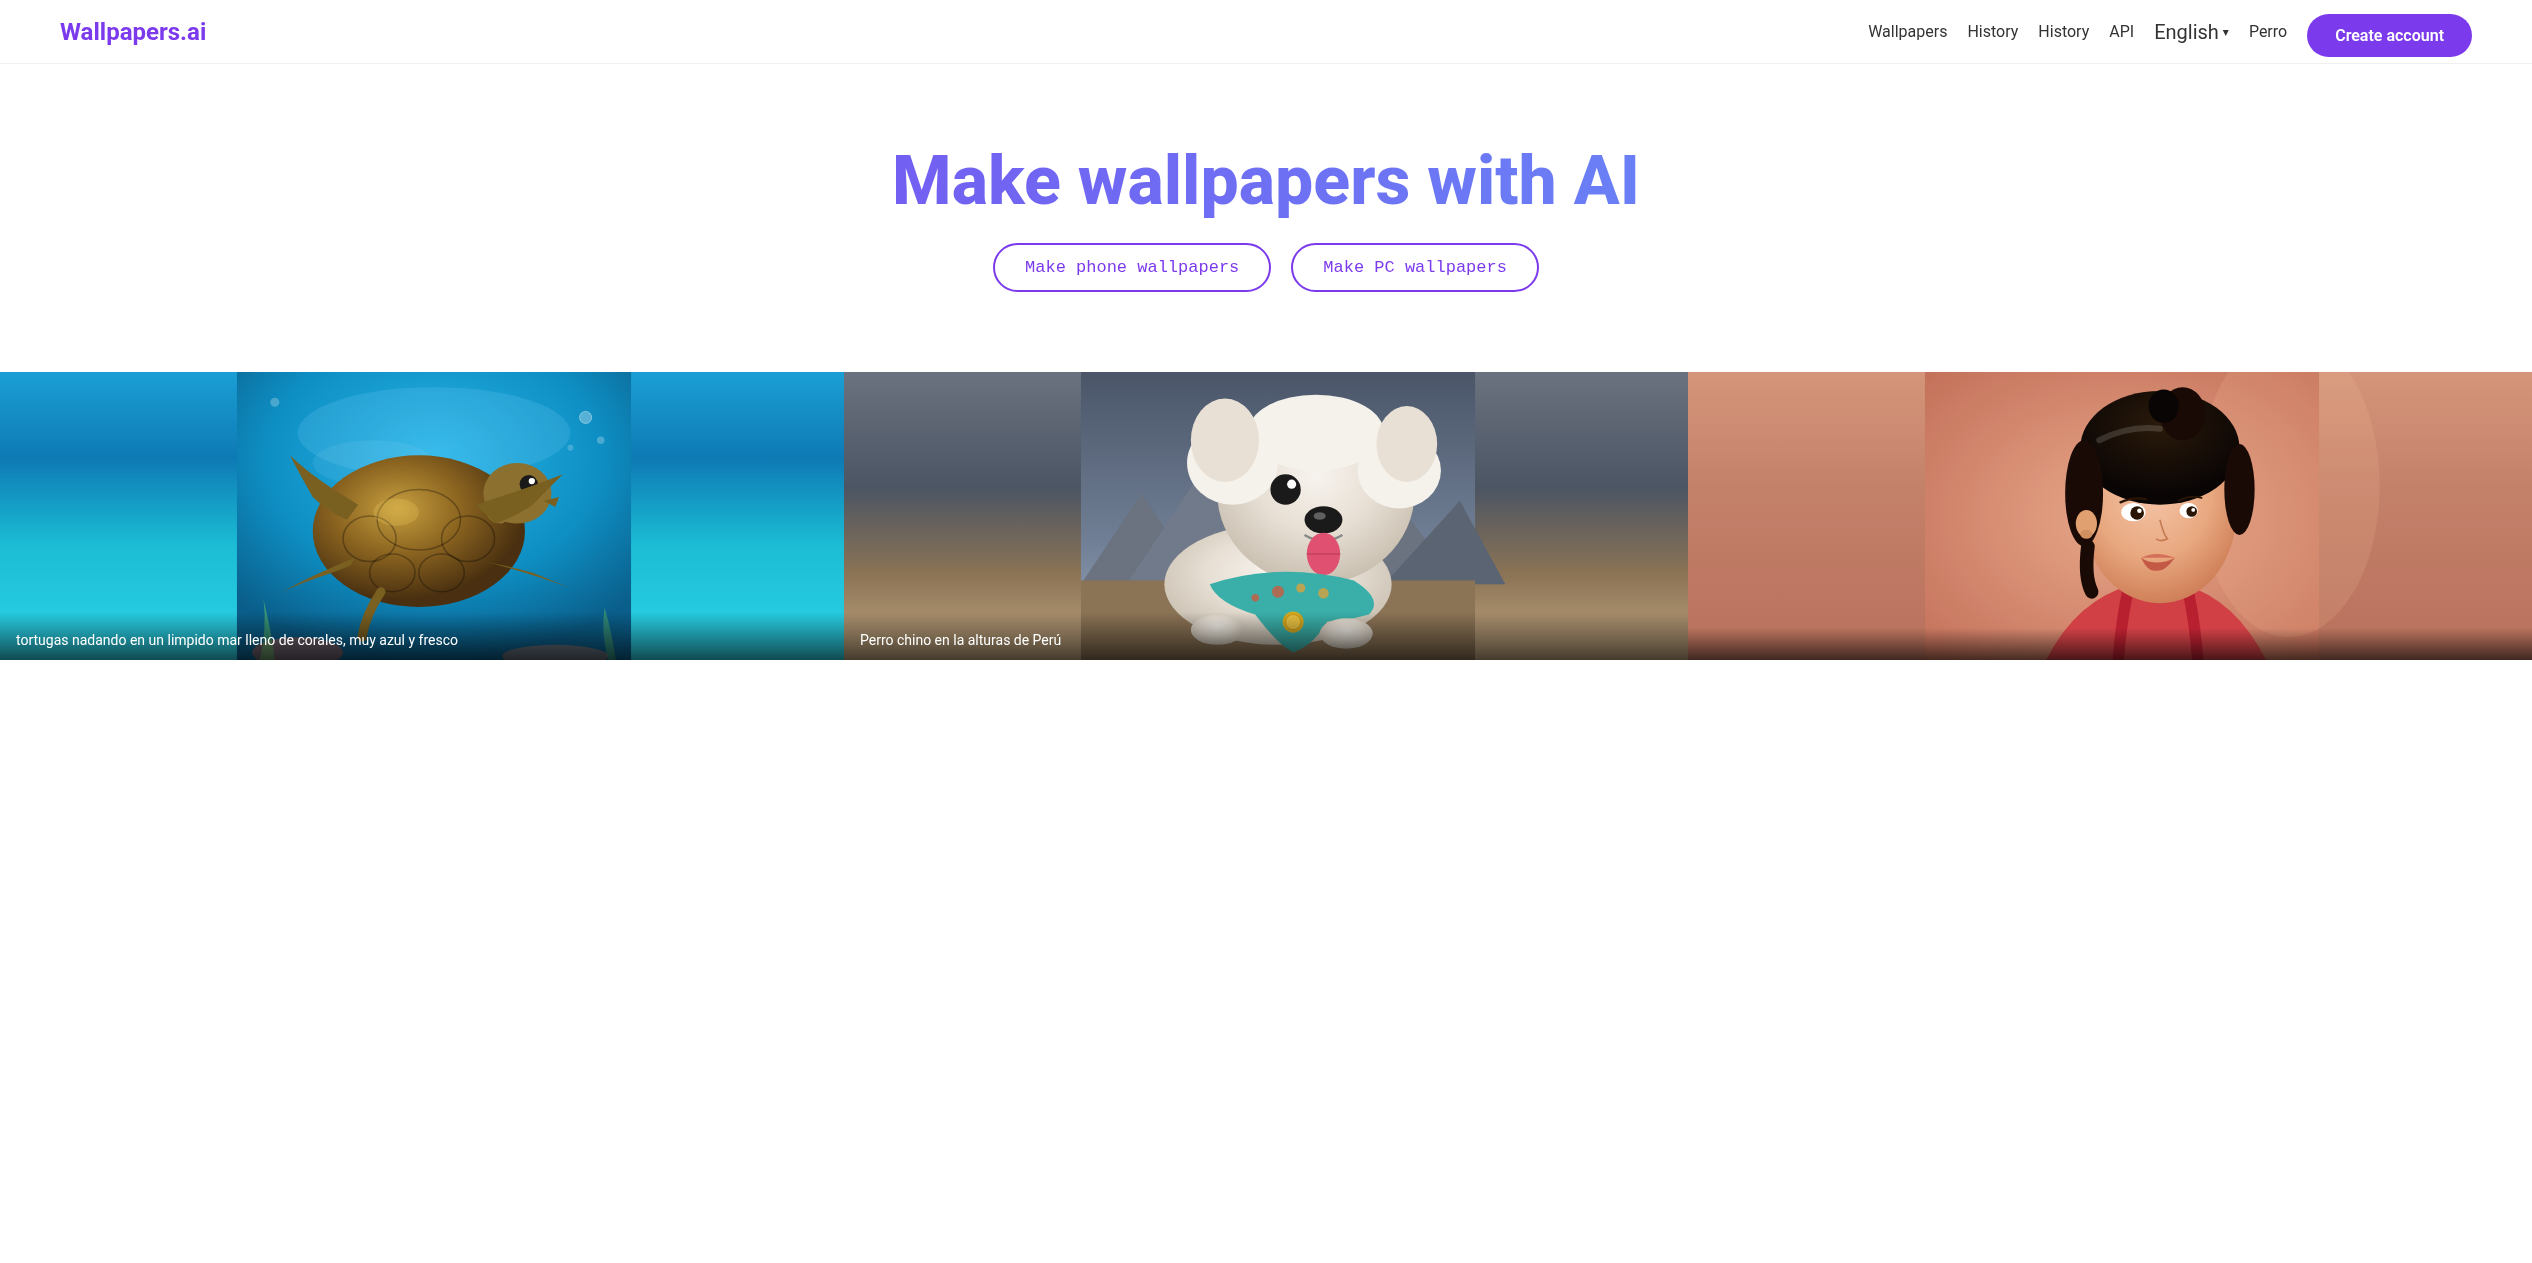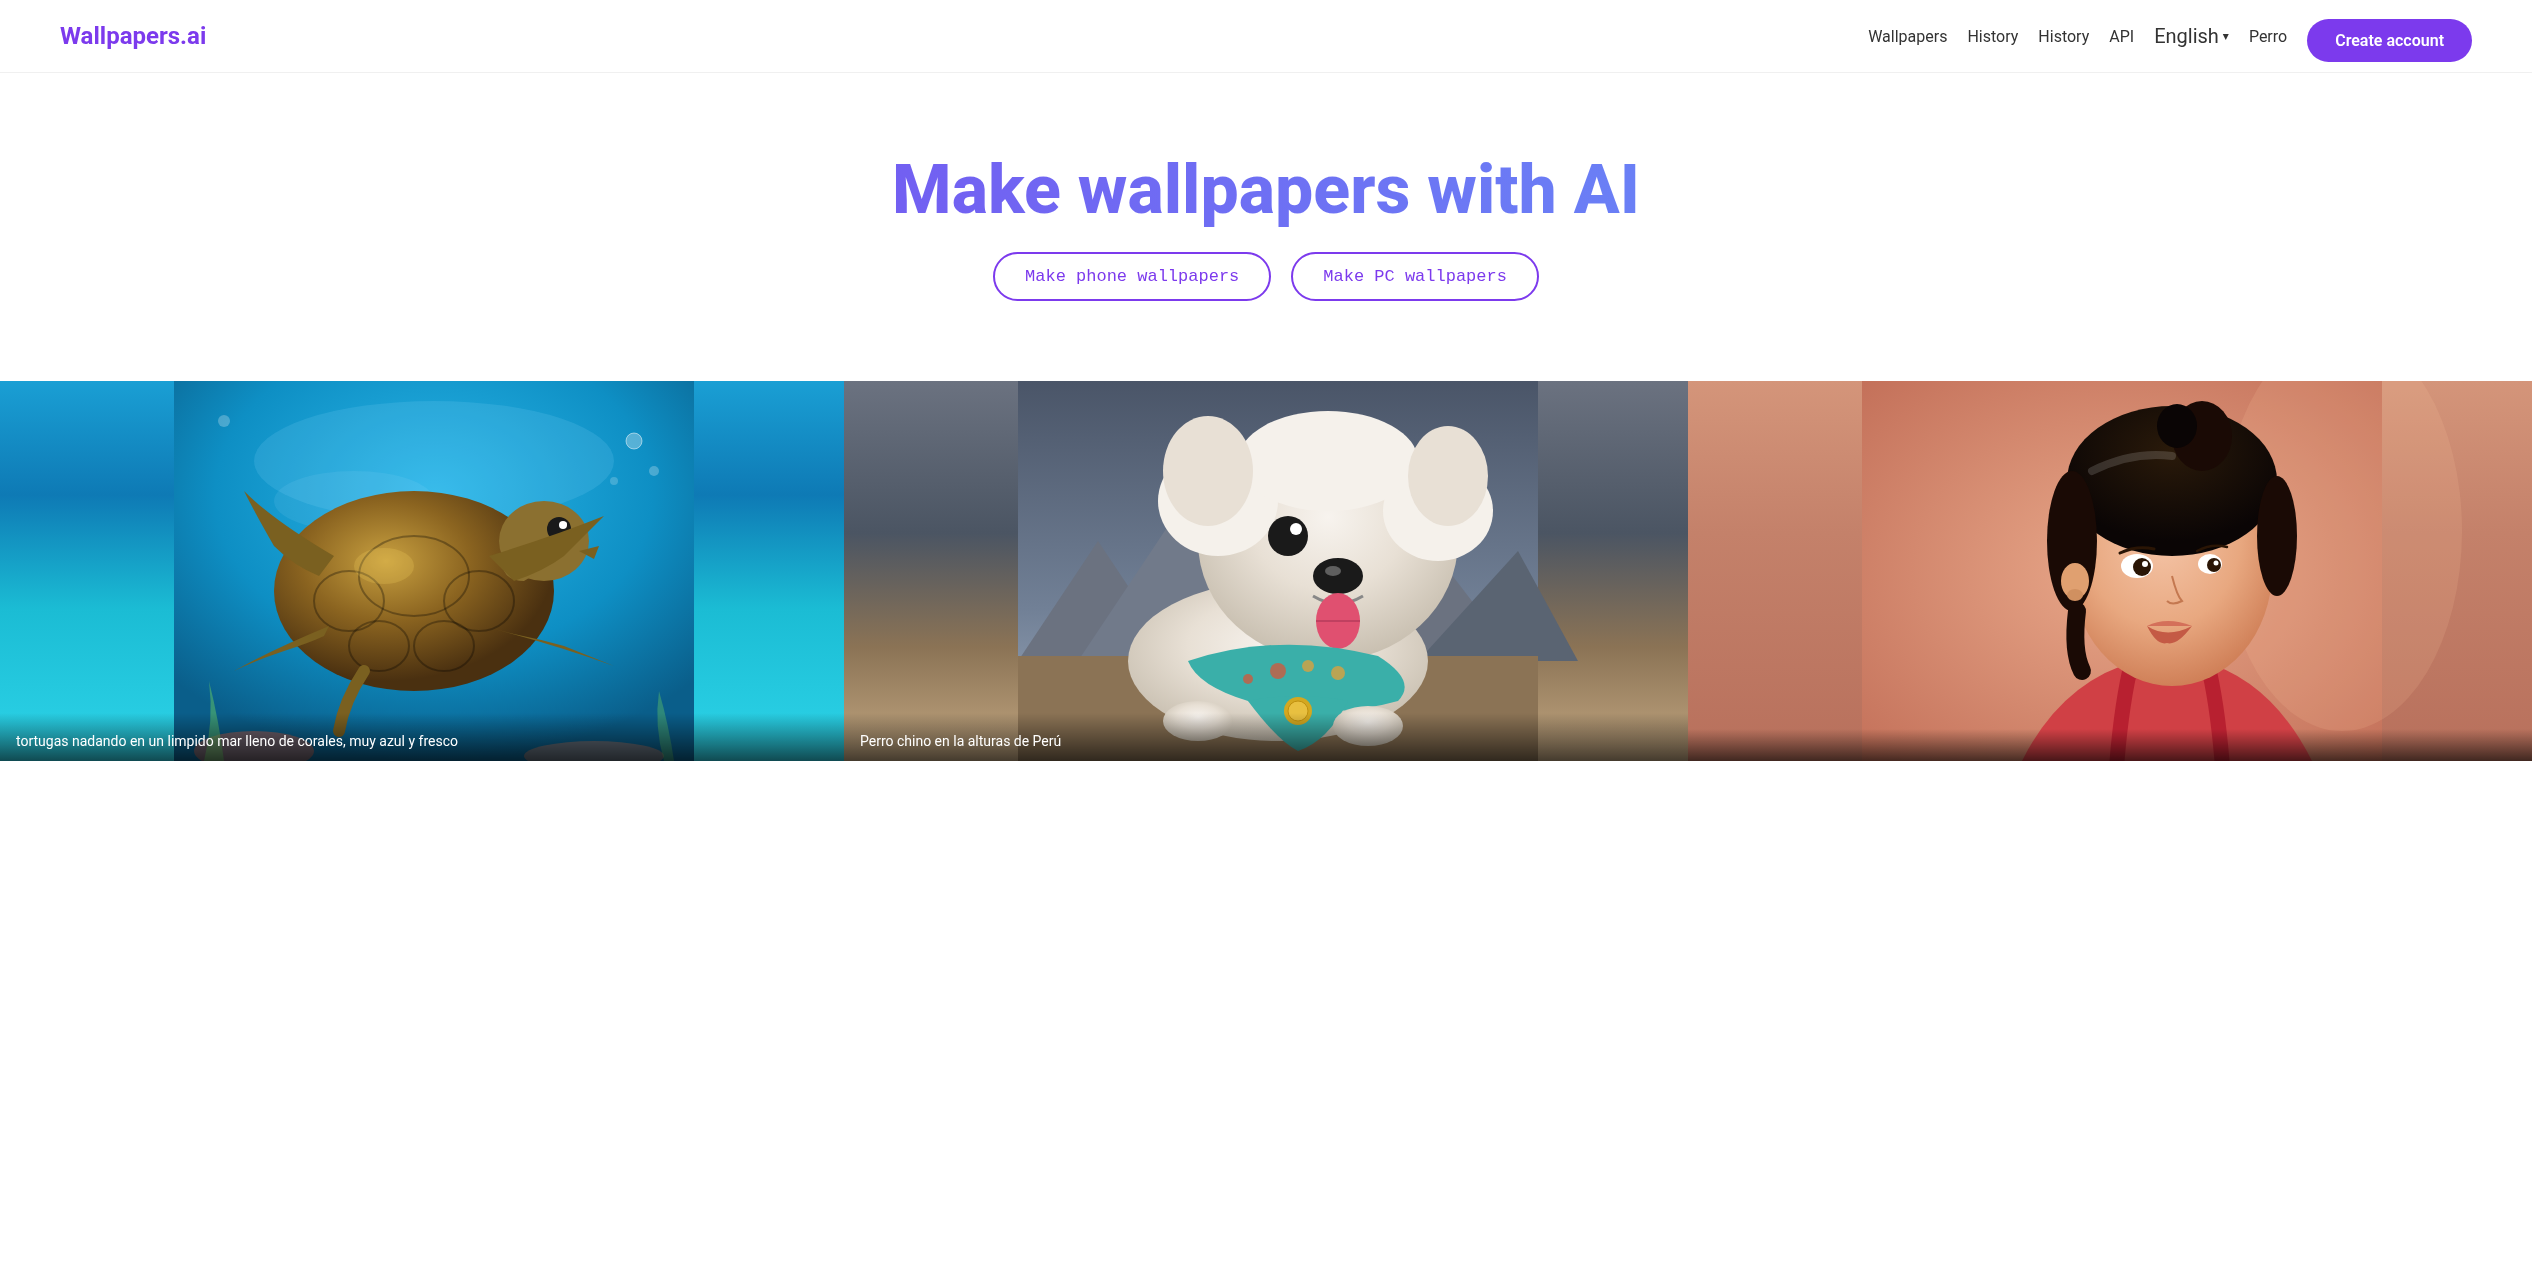--- a/index.html
+++ b/index.html
@@ -14,21 +14,21 @@
       color: #1a1a1a;
       overflow-x: hidden;
     }
 
     
     header {
       display: flex;
       align-items: center;
       justify-content: space-between;
       padding: 0 60px;
-      height: 73px;
+      height: 64px;
       background: #fff;
       border-bottom: 1px solid #f0f0f0;
       position: sticky;
       top: 0;
       z-index: 100;
     }
 
     .logo {
       font-size: 24px;
       font-weight: 700;
@@ -134,21 +134,21 @@
     .gallery {
       display: grid;
       grid-template-columns: 1fr 1fr 1fr;
       gap: 0;
       margin-top: 20px;
     }
 
     .gallery-item {
       position: relative;
       overflow: hidden;
-      height: 380px;
+      height: 288px;
       padding-left: 24px;
     }
 
     .gallery-caption {
       position: absolute;
       bottom: 0;
       left: 0;
       right: 0;
       background: linear-gradient(transparent, rgba(0,0,0,0.65));
       color: #fff;

